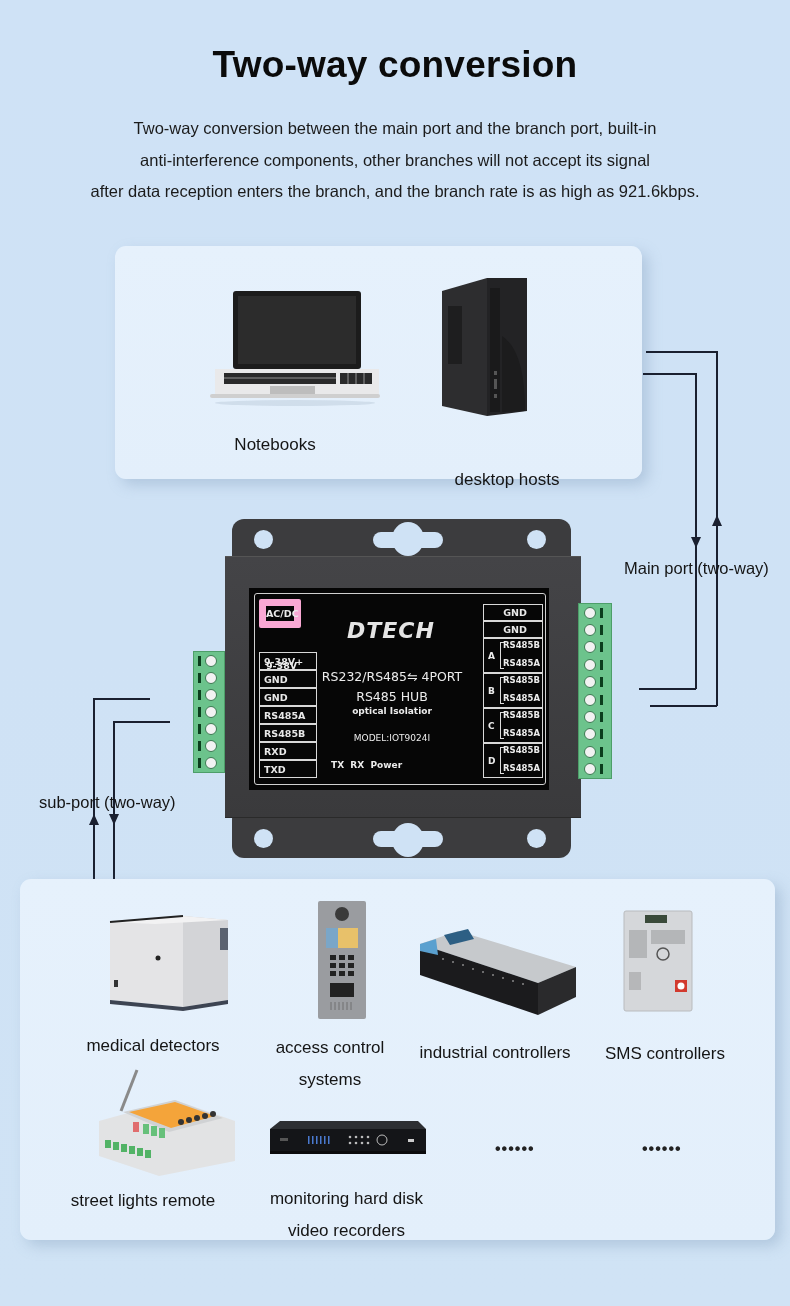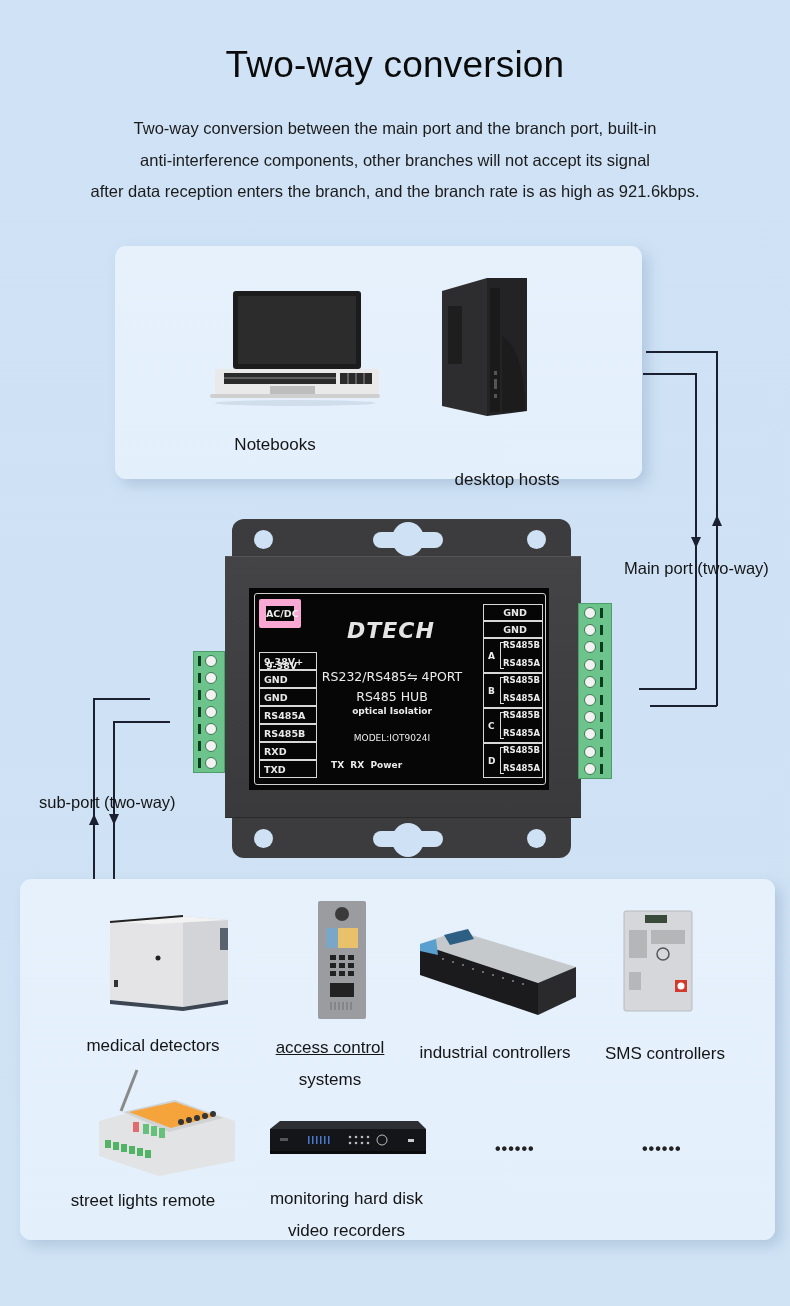--- a/index.html
+++ b/index.html
@@ -7,21 +7,21 @@
   body {
     position: relative;
     overflow: hidden;
     background: linear-gradient(180deg, #cfe2f6 0%, #cfe2f5 50%, #d0e3f5 100%);
     font-family: "Liberation Sans", sans-serif;
     color: #111;
   }
   .abs { position: absolute; }
   .title {
     left: 0; width: 790px; top: 44px; text-align: center;
-    font-size: 37px; font-weight: normal; color: #0b0b0b; letter-spacing: 0.2px;
+    font-size: 37px; font-weight: bold; color: #0b0b0b; letter-spacing: 0.2px;
   }
   .intro { left: 0; width: 790px; text-align: center; font-size: 16.5px; color: #1b1b1b; }
   .panel {
     background: linear-gradient(180deg, #e6f1fc 0%, #e3effb 100%);
     border-radius: 11px;
     box-shadow: 6px 6px 14px rgba(120,150,180,0.35);
   }
   .label { text-align: center; font-size: 17px; color: #151515; white-space: nowrap; }
   .line { background: #1a2030; }
   .arrow-up, .arrow-down { width: 0; height: 0; border-left: 5px solid transparent; border-right: 5px solid transparent; }
@@ -397,21 +397,21 @@
           <circle cx="94" cy="24" r="1.3"></circle>
           <circle cx="100" cy="24" r="1.3"></circle>
         </g>
       <circle cx="114" cy="21" r="5" fill="none" stroke="#bbb" stroke-width="1"></circle>
       <rect x="140" y="20" width="6" height="3" fill="#ccc"></rect>
       <rect x="12" y="19" width="8" height="3" fill="#555"></rect>
     </svg>
   </div>
 
   <div class="abs label" style="left:48px; top:157px; width:170px;">medical detectors</div>
-  <div class="abs label" style="left:240px; top:159px; width:140px;text-decoration:underline;">access control</div>
+  <div class="abs label" style="left:240px; top:159px; width:140px;">access control</div>
   <div class="abs label" style="left:240px; top:191px; width:140px;">systems</div>
   <div class="abs label" style="left:385px; top:164px; width:180px;">industrial controllers</div>
   <div class="abs label" style="left:570px; top:165px; width:150px;">SMS controllers</div>
   <div class="abs label" style="left:28px; top:312px; width:190px;">street lights remote</div>
   <div class="abs label" style="left:234px; top:310px; width:185px;">monitoring hard disk</div>
   <div class="abs label" style="left:234px; top:342px; width:185px;">video recorders</div>
   <div class="abs dots" style="left:475px; top:261px;">••••••</div>
   <div class="abs dots" style="left:622px; top:261px;">••••••</div>
 </div>
 

